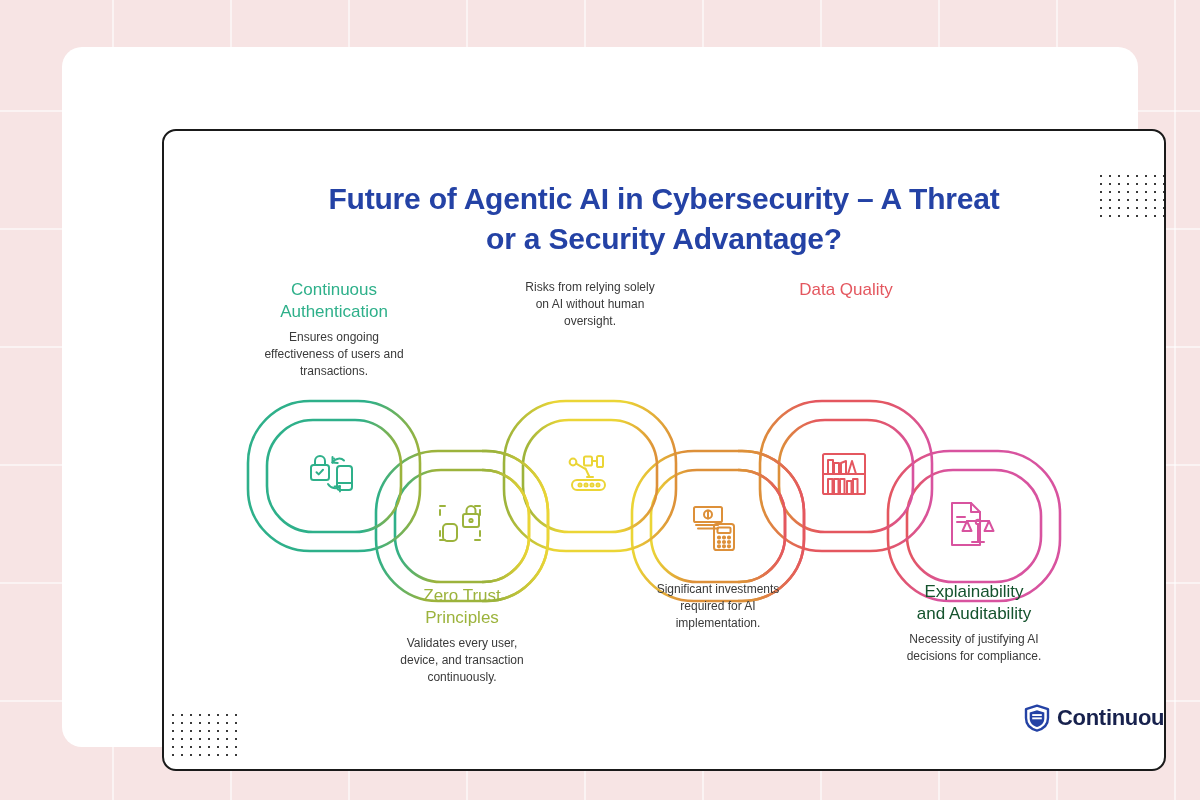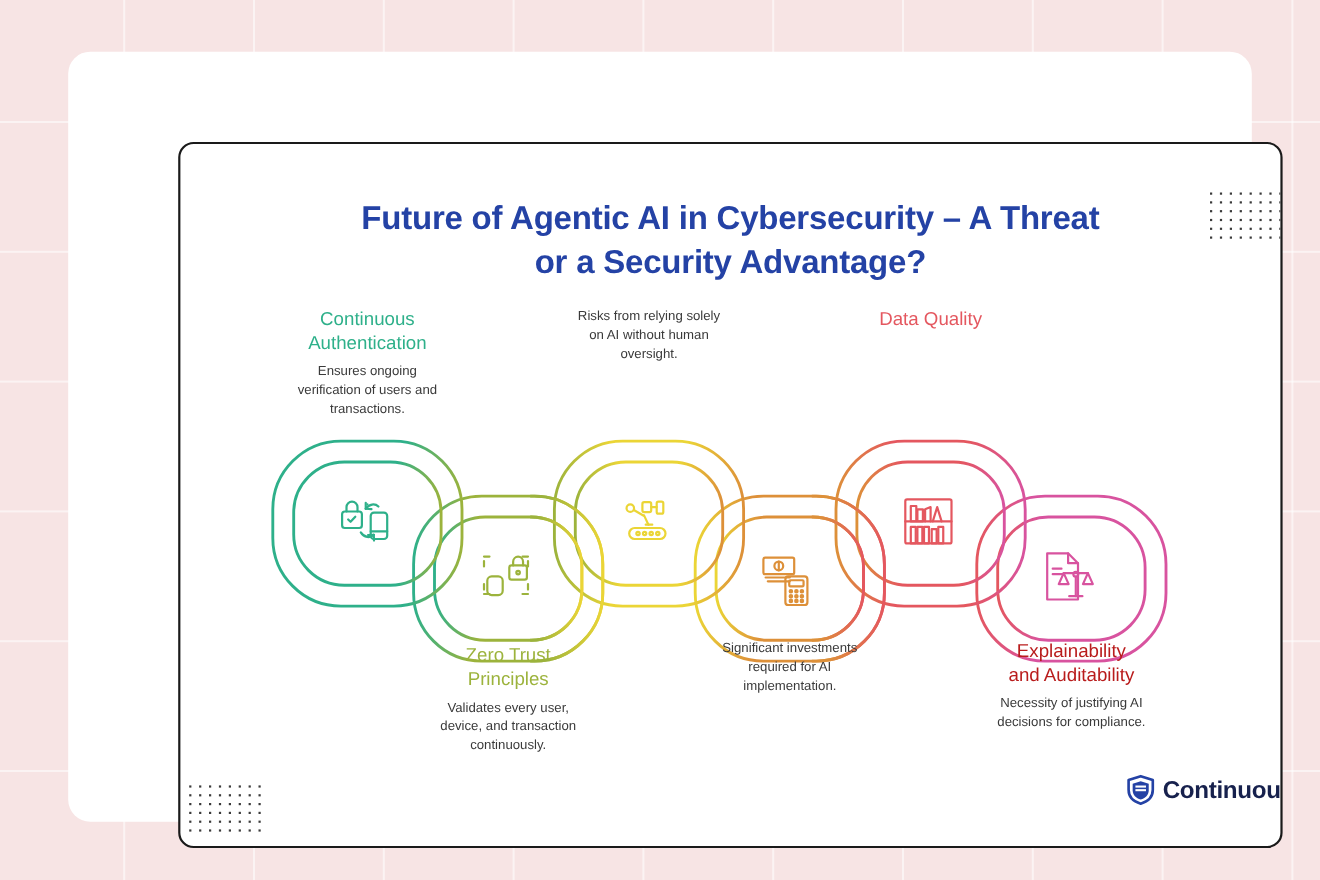--- a/index.html
+++ b/index.html
@@ -343,21 +343,21 @@
             <path d="M24 42h12"></path>
           </g>
         </g>
     </svg>
 
     <div id="labels">
         <div class="label-block" style="width: 210px; left: 65px; top: 148px;">
           <div class="hd" style="color: rgb(46, 176, 138);">Continuous
 Authentication</div>
           <div class="bd">Ensures ongoing
-verification of users and
+effectiveness of users and
 transactions.</div>
         </div>
         <div class="label-block" style="width: 210px; left: 193px; top: 454px;">
           <div class="hd" style="color: rgb(156, 179, 60);">Zero Trust
 Principles</div>
           <div class="bd">Validates every user,
 device, and transaction
 continuously.</div>
         </div>
         <div class="label-block" style="width: 210px; left: 321px; top: 148px;">
@@ -367,21 +367,21 @@
         </div>
         <div class="label-block" style="width: 210px; left: 449px; top: 450px;">
           <div class="bd">Significant investments
 required for AI
 implementation.</div>
         </div>
         <div class="label-block" style="width: 210px; left: 577px; top: 148px;">
           <div class="hd" style="color: rgb(228, 87, 95);">Data Quality</div>
         </div>
         <div class="label-block" style="width: 210px; left: 705px; top: 450px;">
-          <div class="hd" style="color: #b91c1c;">Explainability
+          <div class="hd" style="color: #14532d;">Explainability
 and Auditability</div>
           <div class="bd">Necessity of justifying AI
 decisions for compliance.</div>
         </div>
       </div>
 
     <div id="logo">
       <svg width="26" height="28" viewBox="0 0 26 28">
         <path d="M13 1.6 L24 5.2 V14 C24 20.6 19.2 24.9 13 26.6 C6.8 24.9 2 20.6 2 14 V5.2 Z" fill="none" stroke="#2442a5" stroke-width="2.4" stroke-linejoin="round"></path>
         <path d="M13 6.2 L20.3 8.6 V14.4 C20.3 18.8 17.2 21.6 13 22.9 C8.8 21.6 5.7 18.8 5.7 14.4 V8.6 Z" fill="#2442a5"></path>

